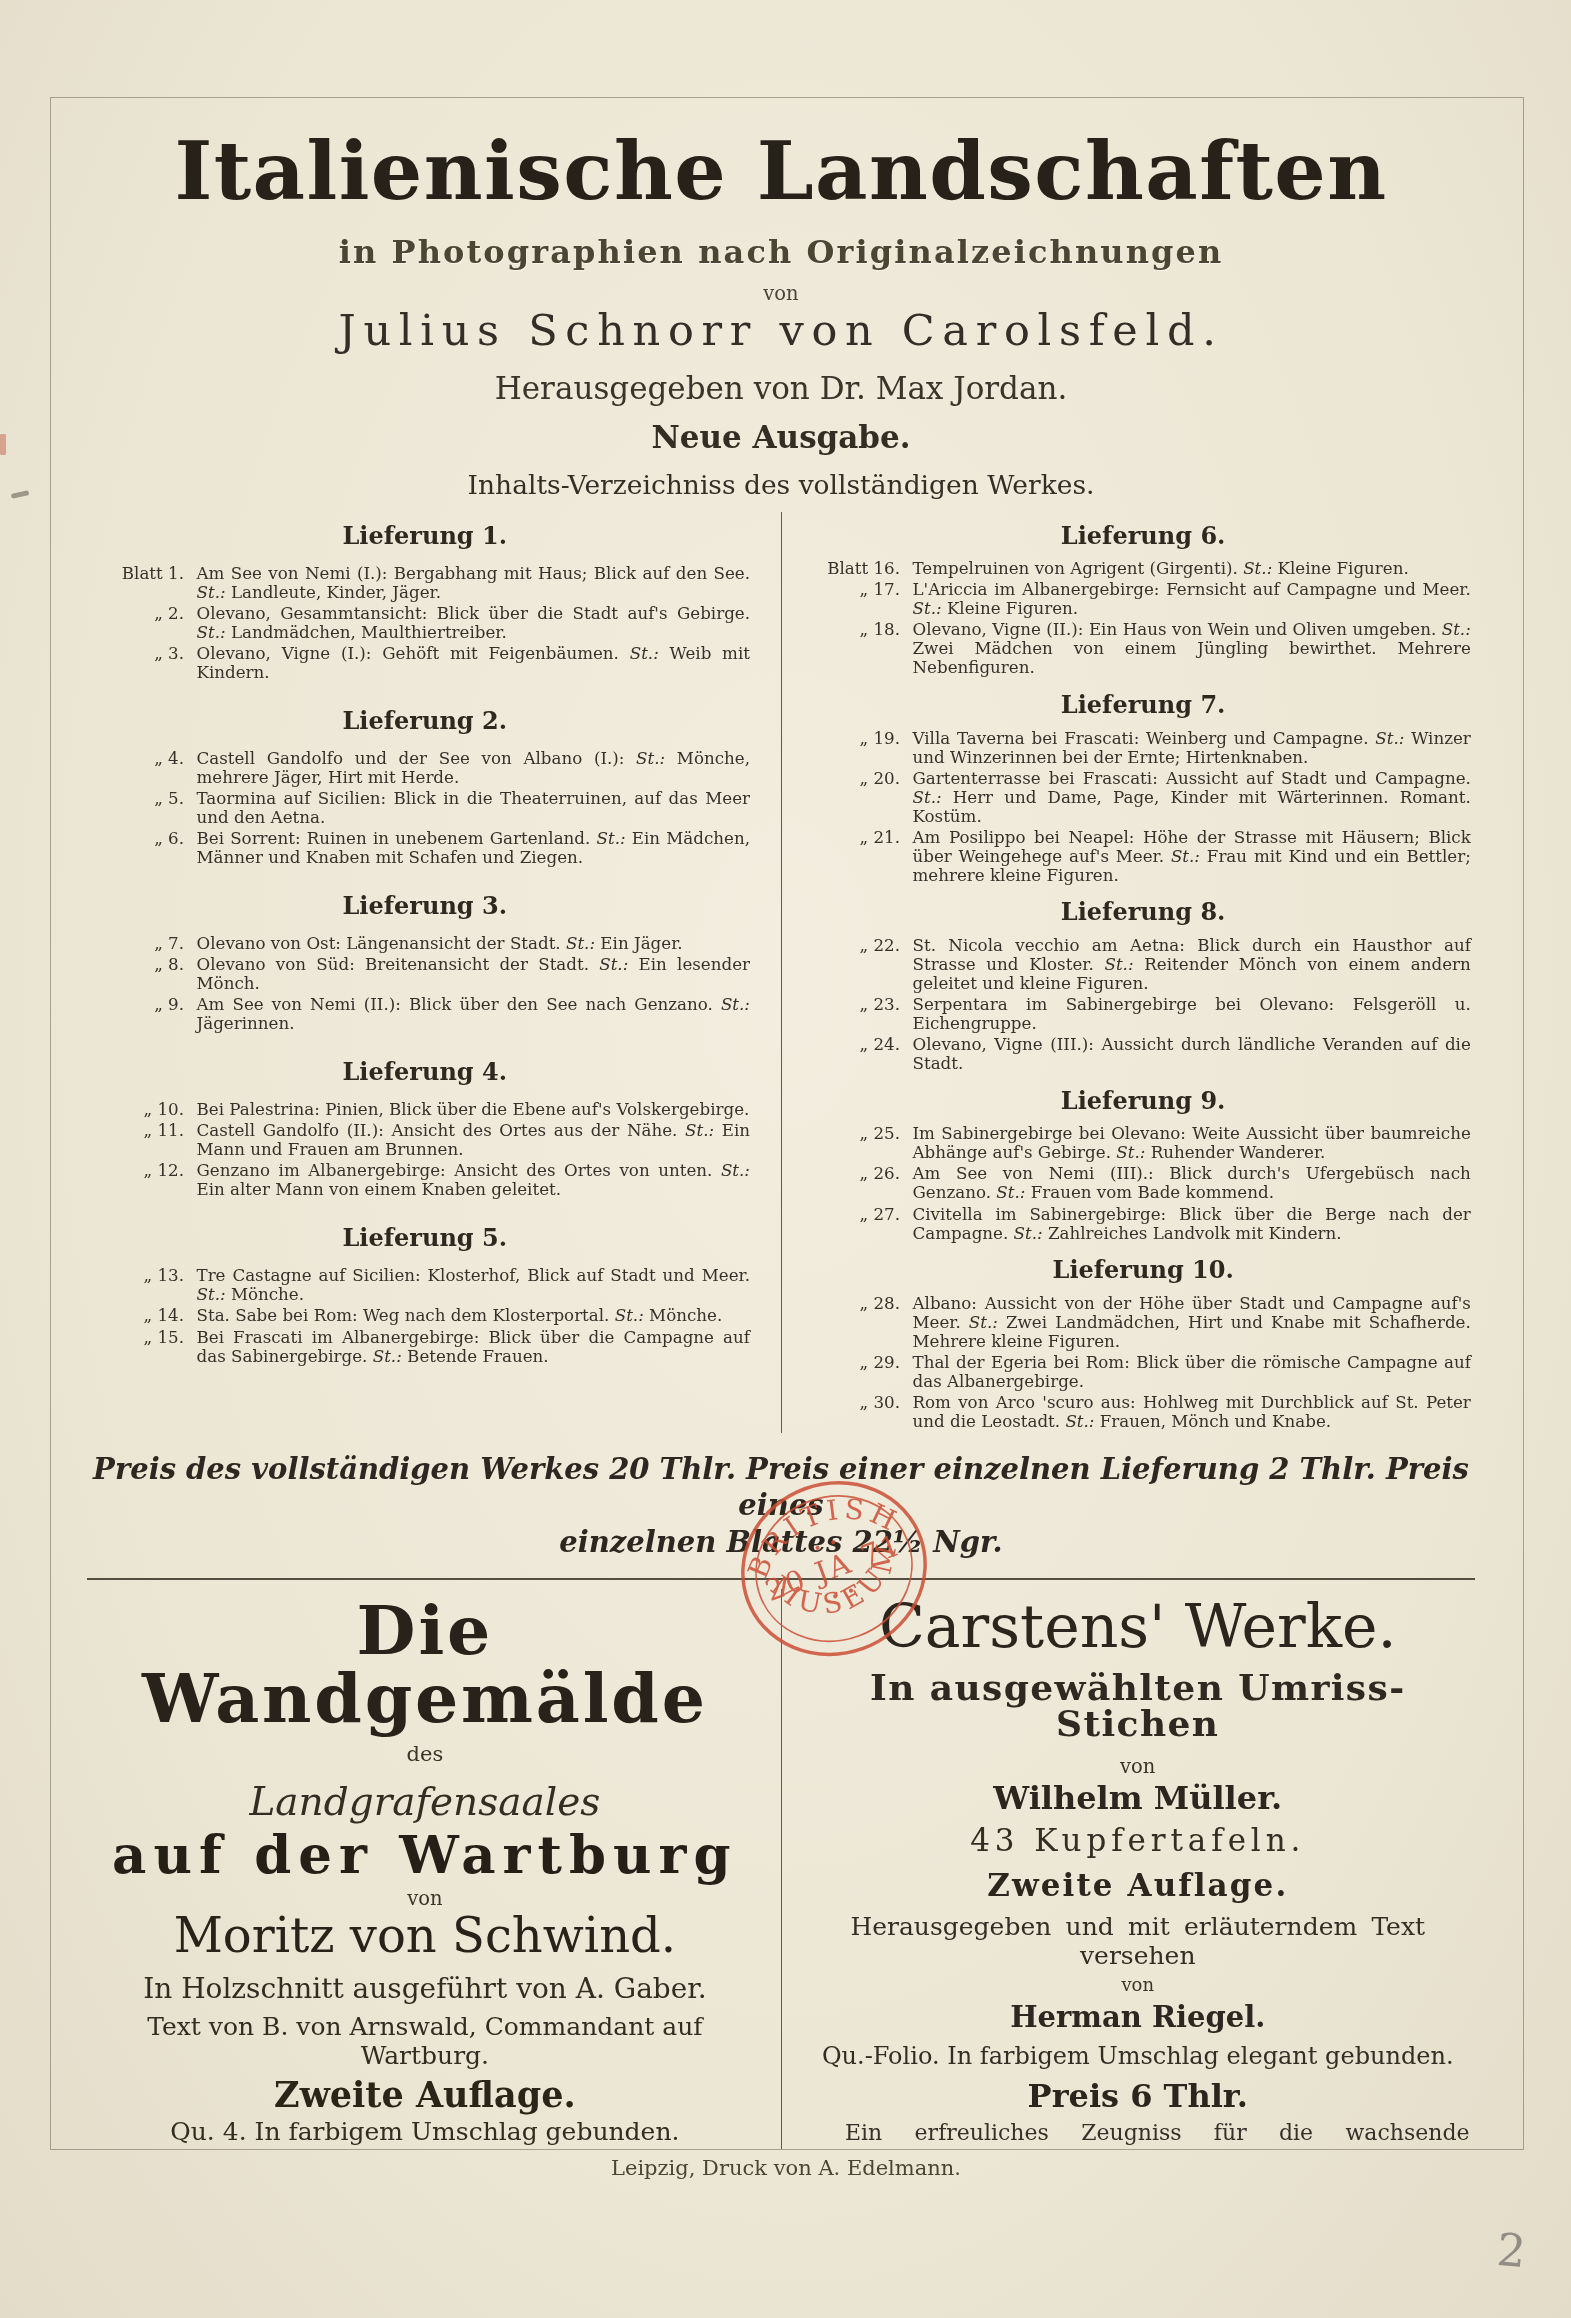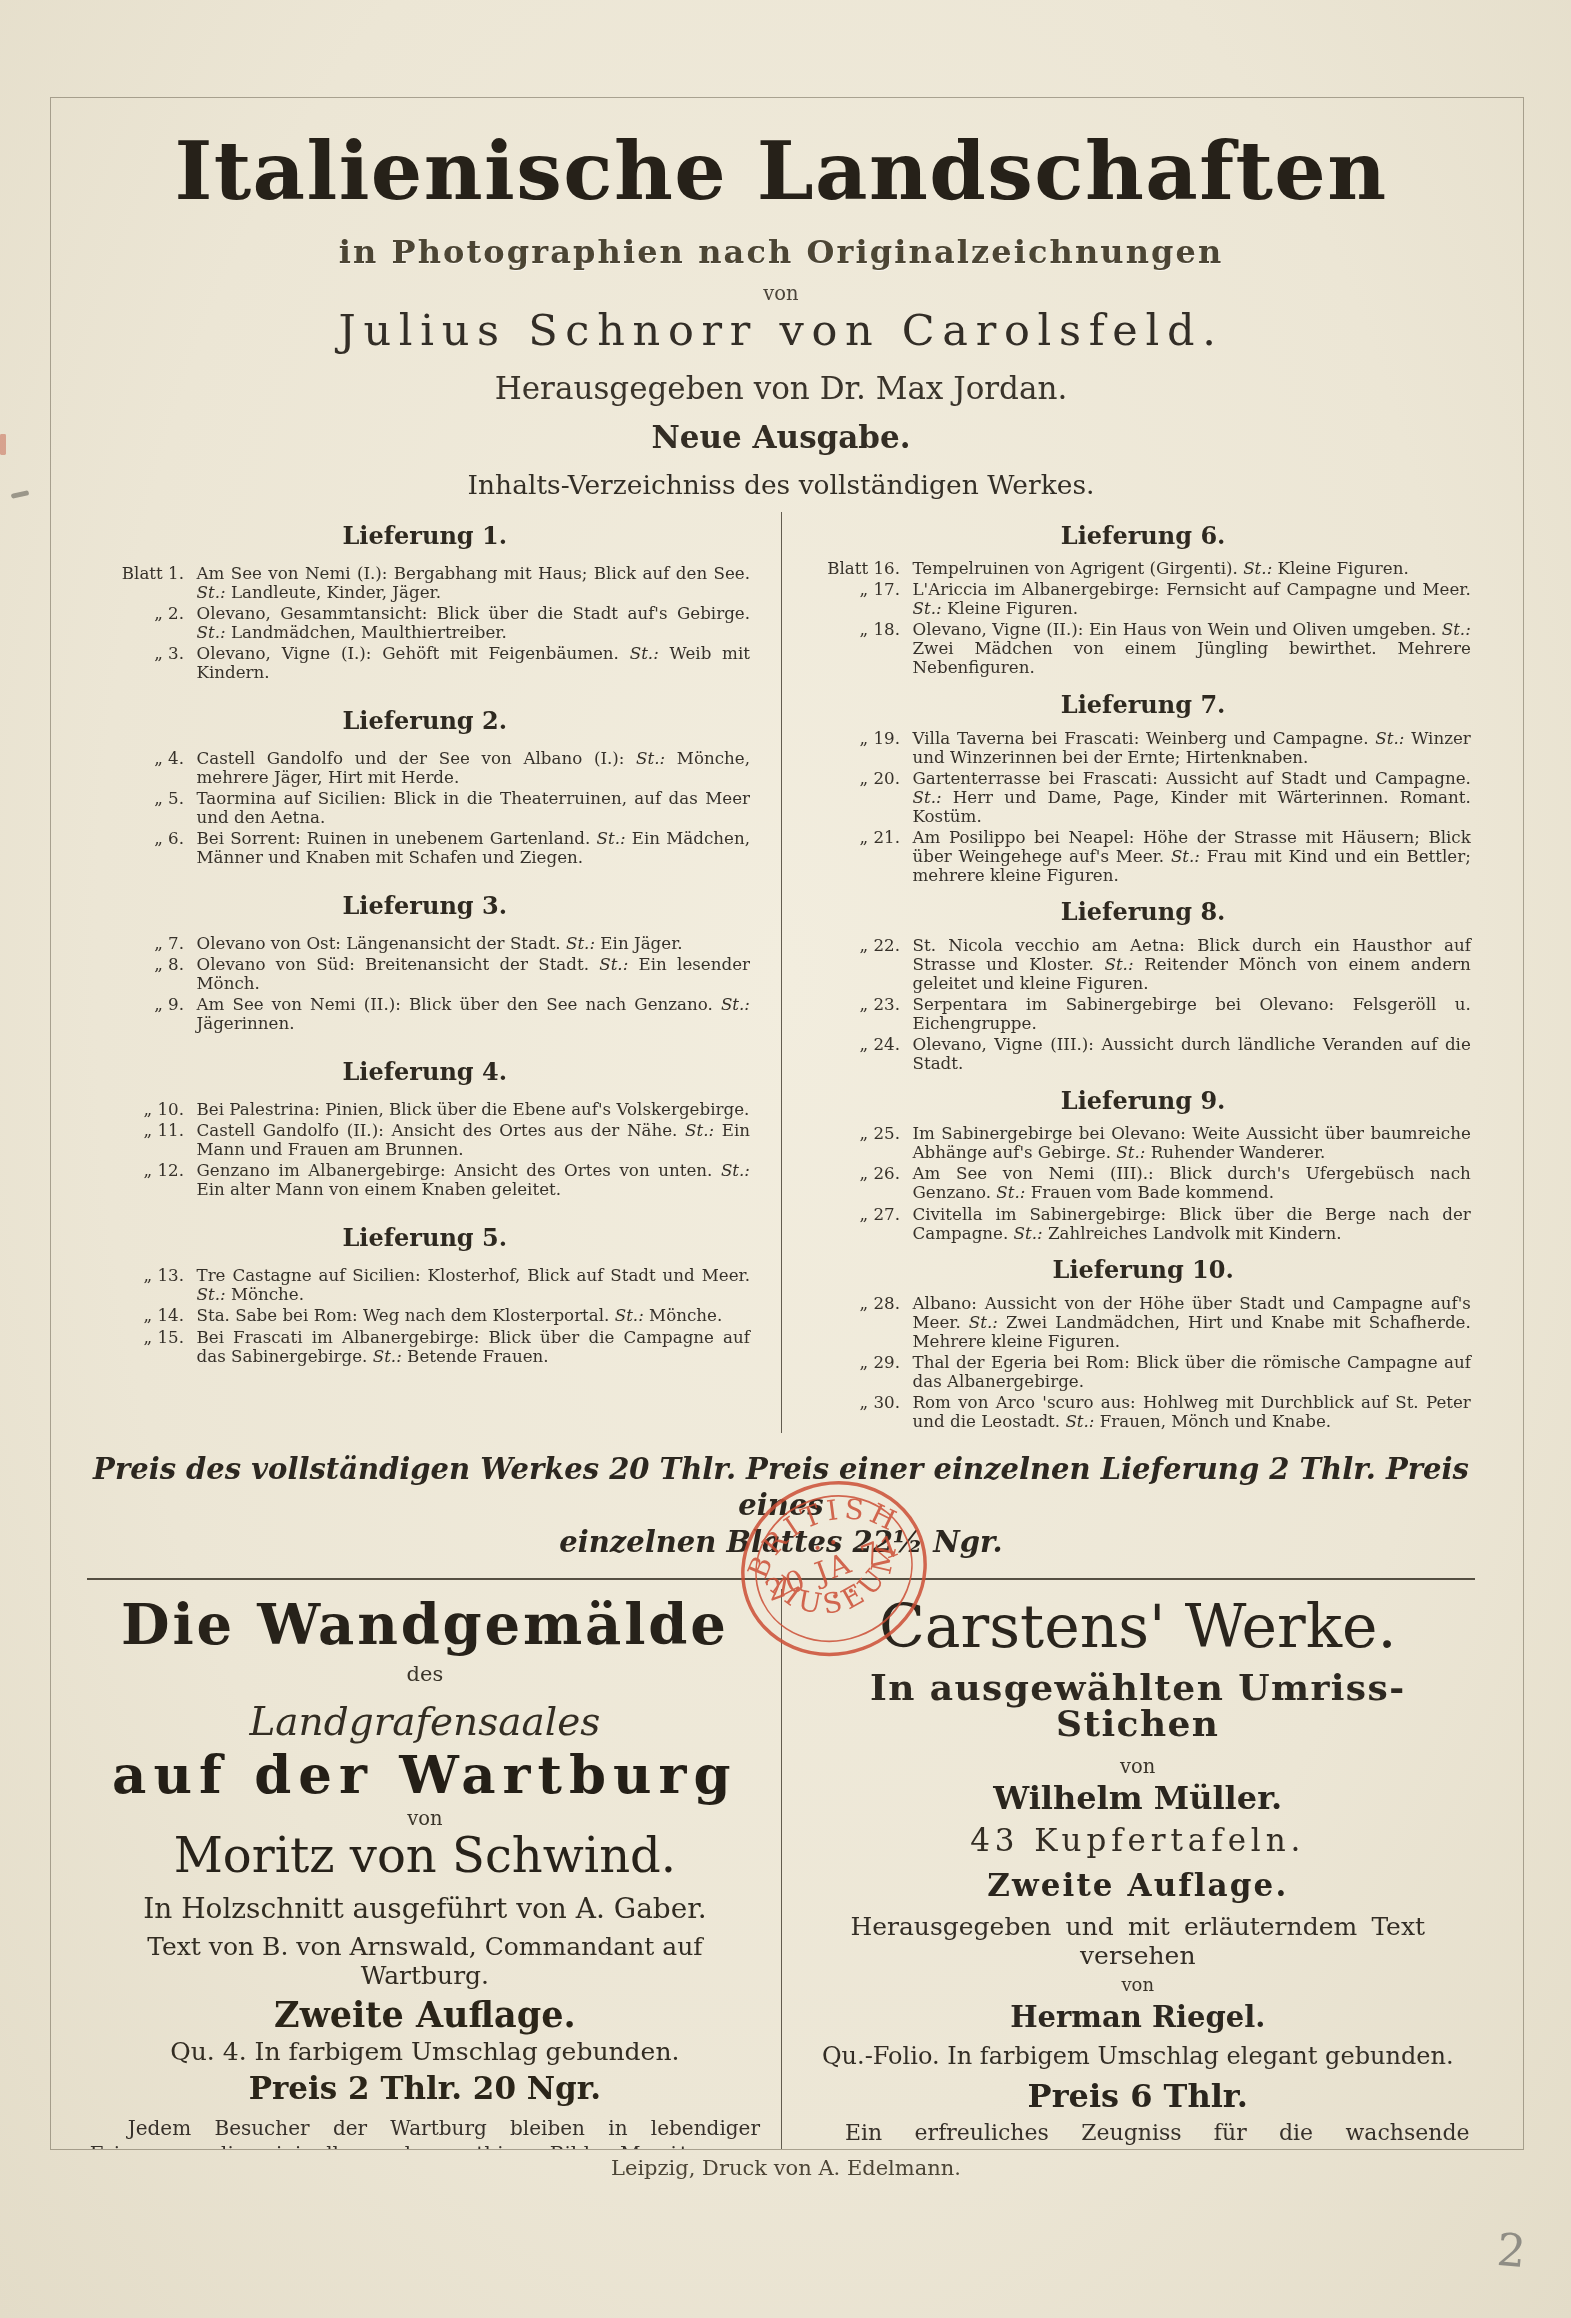--- a/index.html
+++ b/index.html
@@ -44,21 +44,21 @@
   .price-l1 {font-size:29px; line-height:1.25;}
   .price-l2 {font-size:29px; line-height:1.25;}
 
   
   .mid-rule {border:none; border-top:2.1px solid rgba(58,52,40,.85); margin:18px 7px 0;}
   .bottom-cols {display:flex; align-items:stretch; margin-top:0; padding-top:9.7px;}
   .b-col {width:50%; box-sizing:border-box; text-align:center;}
   .b-col-left {padding:7px 21px 0 9.7px;}
   .b-col-right {border-left:1.4px solid rgba(62,56,44,.8); padding:7px 12.5px 0 24px;}
 
-  .w-title {font-size:56px; font-weight:bold; letter-spacing:2.8px; color:#27221a; margin:0 0 9.7px; line-height:1;}
+  .w-title {font-size:68px; font-weight:bold; letter-spacing:2.8px; color:#27221a; margin:0 0 9.7px; line-height:1;}
   .w-des {font-size:21px; margin:0 0 16px; color:#3a3429;}
   .w-saal {font-size:39px; font-style:italic; color:#332d23; margin:0 0 7px; line-height:1;}
   .w-wartburg {font-size:53px; font-weight:bold; letter-spacing:7px; color:#241f17; margin:0 0 5.6px; line-height:1;}
   .w-von {font-size:19.5px; margin:0 0 1.4px; color:#3a3429;}
   .w-artist {font-size:48px; font-weight:normal; color:#27221a; margin:0 0 12.5px; line-height:1;}
   .w-holz {font-size:28px; color:#322c22; margin:0 0 7px;}
   .w-textline {font-size:25px; color:#322c22; margin:0 0 7px;}
   .w-auflage {font-size:35px; font-weight:bold; color:#2b2519; margin:0 0 5.6px; line-height:1;}
   .w-format {font-size:25px; color:#322c22; margin:0 0 4.2px;}
   .w-price {font-size:31px; font-weight:bold; color:#2b2519; margin:0 0 8.4px;}

